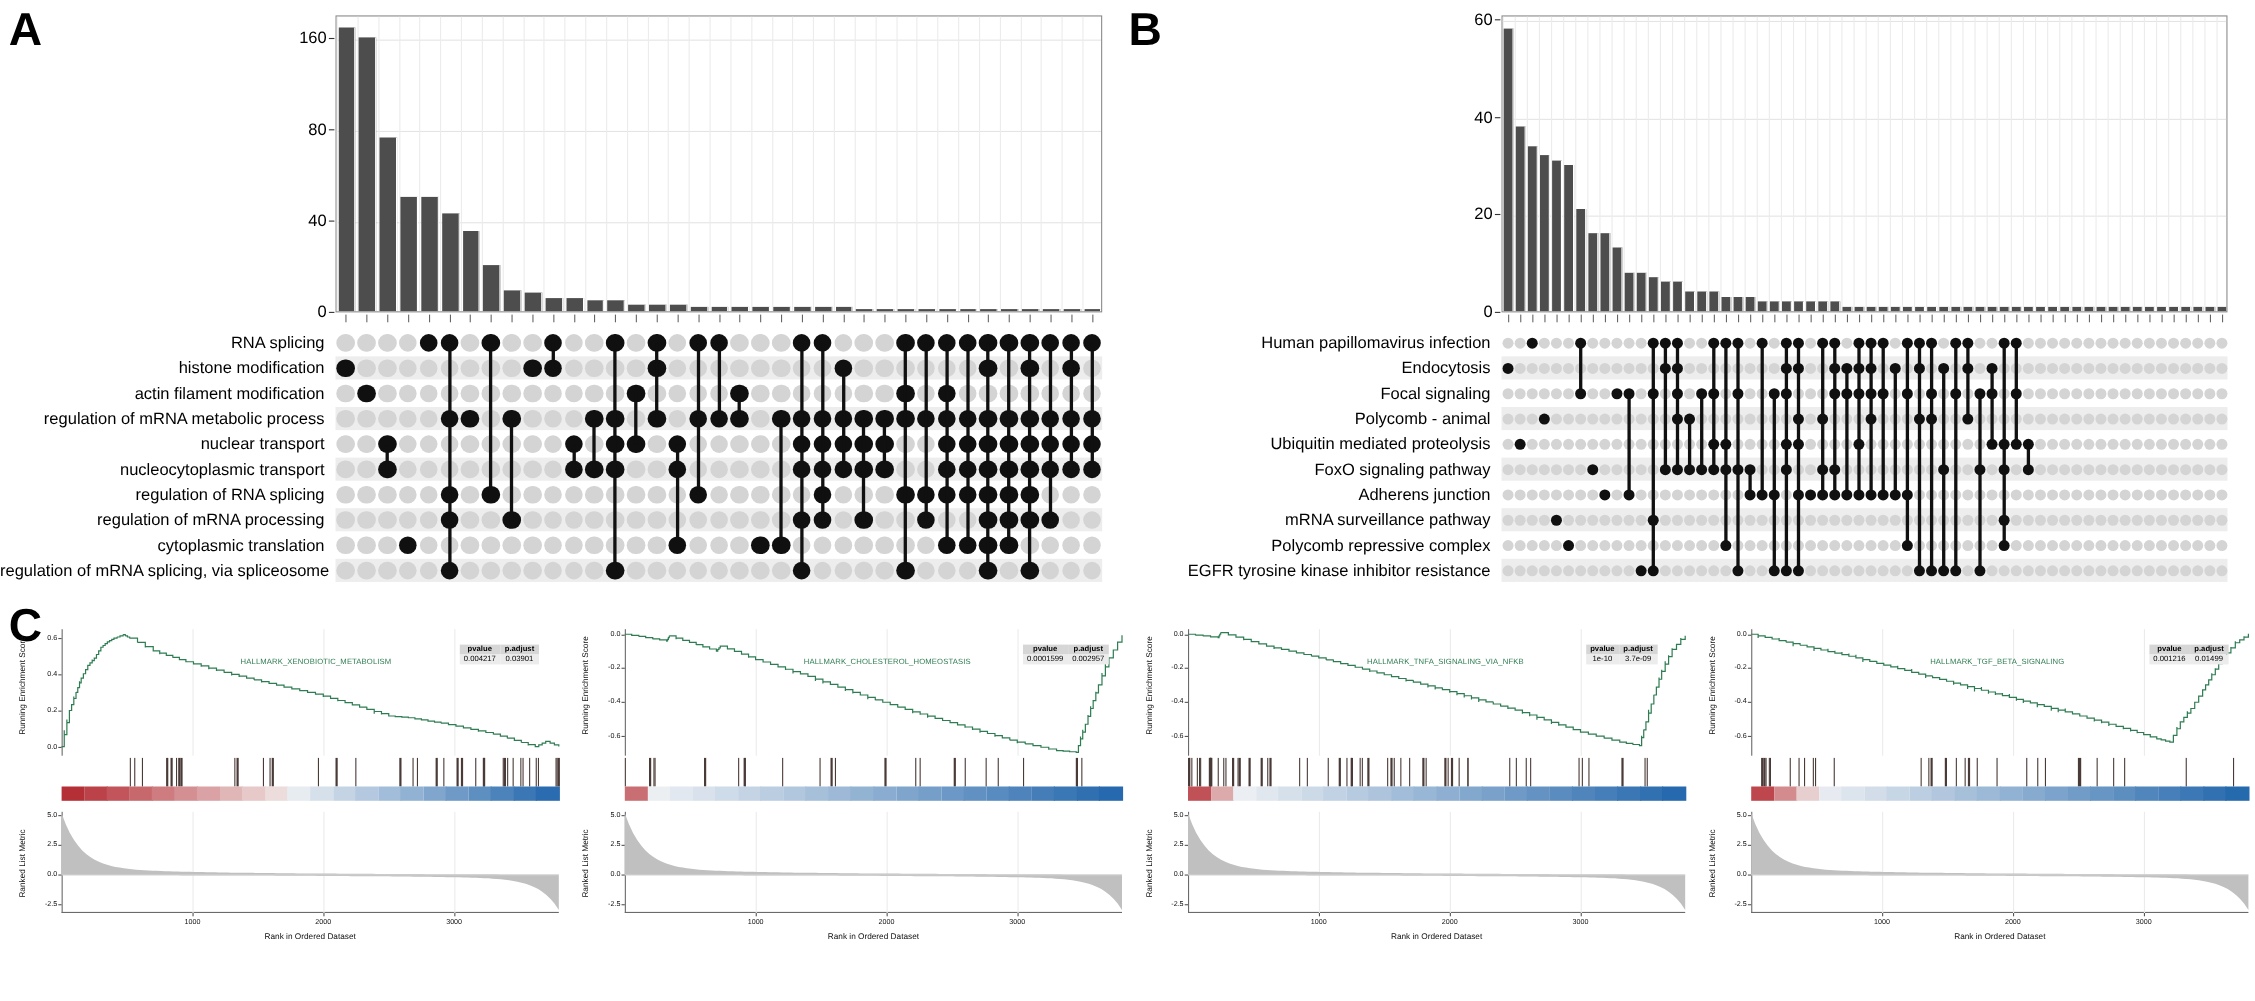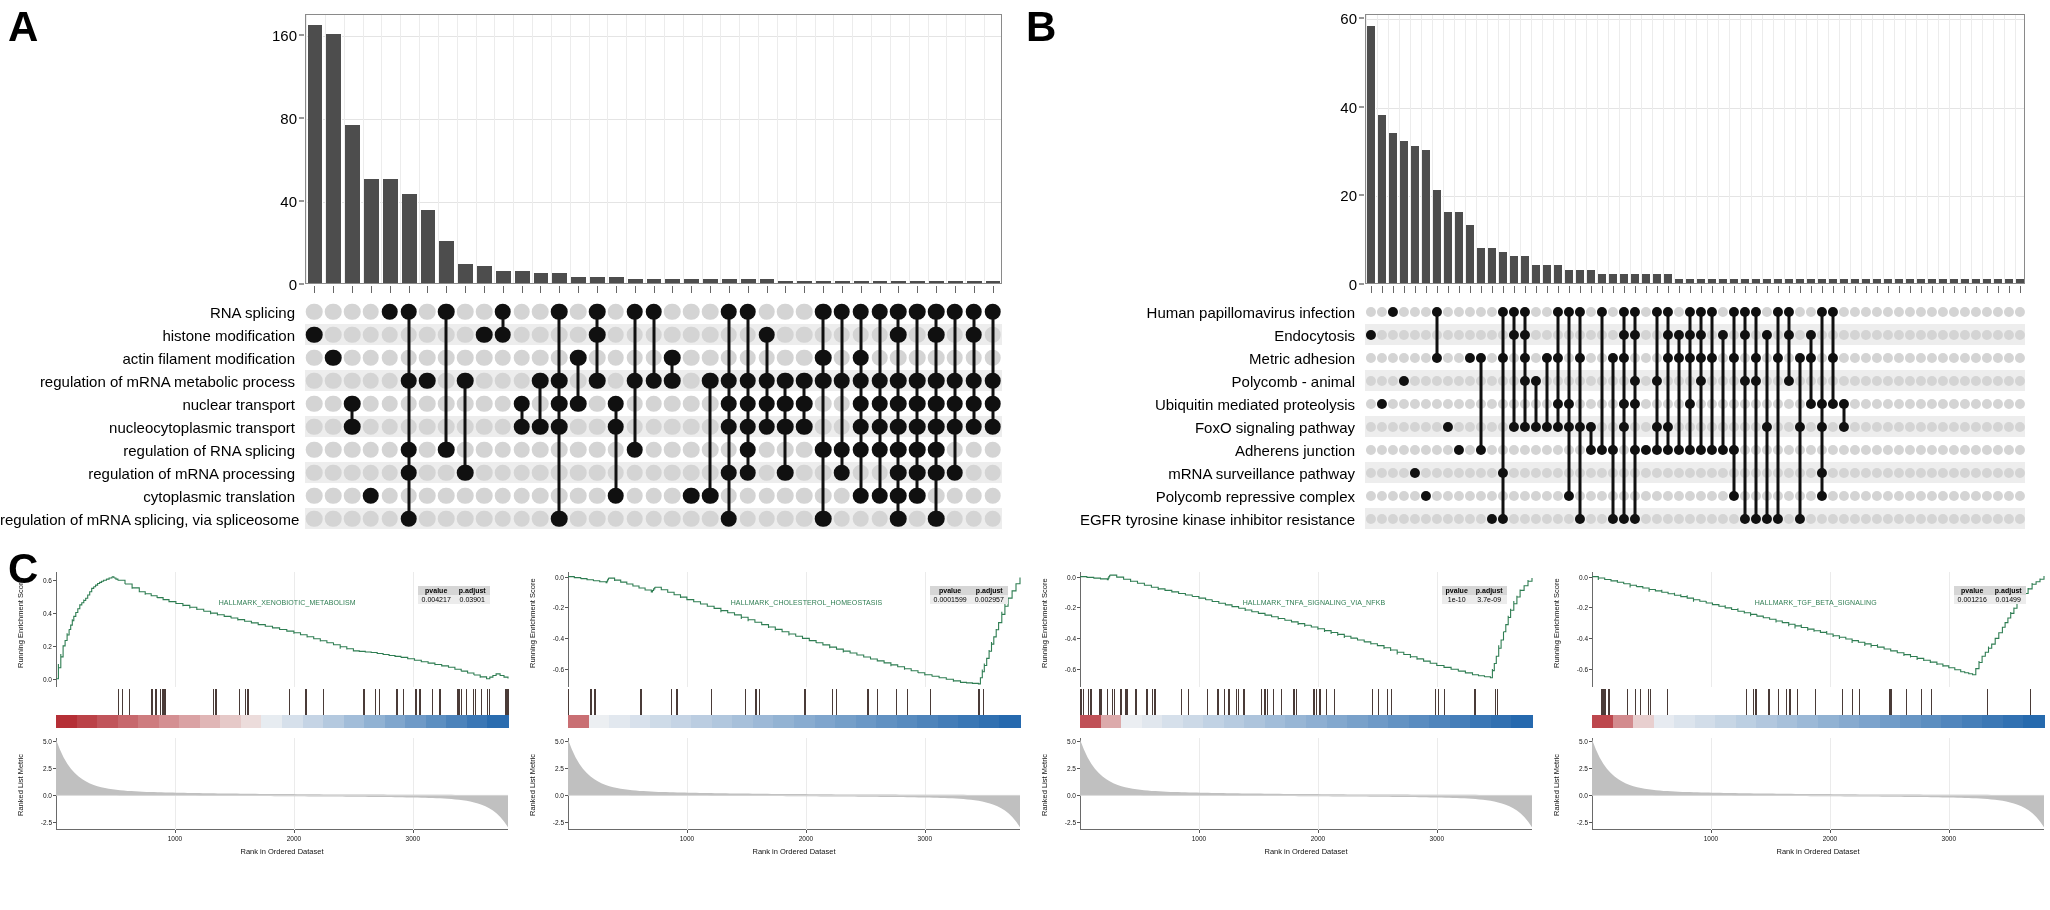--- a/index.html
+++ b/index.html
@@ -1556,21 +1556,21 @@
         <div class="dot" style="left: 654.5px; top: 103.5px; width: 10.12px; height: 10.12px;"></div>
         <div class="dot" style="left: 654.5px; top: 126.5px; width: 10.12px; height: 10.12px;"></div>
         <div class="dot" style="left: 654.5px; top: 149.5px; width: 10.12px; height: 10.12px;"></div>
         <div class="dot" style="left: 654.5px; top: 172.5px; width: 10.12px; height: 10.12px;"></div>
         <div class="dot" style="left: 654.5px; top: 195.5px; width: 10.12px; height: 10.12px;"></div>
         <div class="dot" style="left: 654.5px; top: 218.5px; width: 10.12px; height: 10.12px;"></div>
       </div>
     <div id="labelsB">
         <div class="mrow-label" style="left: 0px; width: 335px; top: 311.5px;">Human papillomavirus infection</div>
         <div class="mrow-label" style="left: 0px; width: 335px; top: 334.5px;">Endocytosis</div>
-        <div class="mrow-label" style="left: 0px; width: 335px; top: 357.5px;">Metric adhesion</div>
+        <div class="mrow-label" style="left: 0px; width: 335px; top: 357.5px;">Focal signaling</div>
         <div class="mrow-label" style="left: 0px; width: 335px; top: 380.5px;">Polycomb - animal</div>
         <div class="mrow-label" style="left: 0px; width: 335px; top: 403.5px;">Ubiquitin mediated proteolysis</div>
         <div class="mrow-label" style="left: 0px; width: 335px; top: 426.5px;">FoxO signaling pathway</div>
         <div class="mrow-label" style="left: 0px; width: 335px; top: 449.5px;">Adherens junction</div>
         <div class="mrow-label" style="left: 0px; width: 335px; top: 472.5px;">mRNA surveillance pathway</div>
         <div class="mrow-label" style="left: 0px; width: 335px; top: 495.5px;">Polycomb repressive complex</div>
         <div class="mrow-label" style="left: 0px; width: 335px; top: 518.5px;">EGFR tyrosine kinase inhibitor resistance</div>
       </div>
   </div>
 

